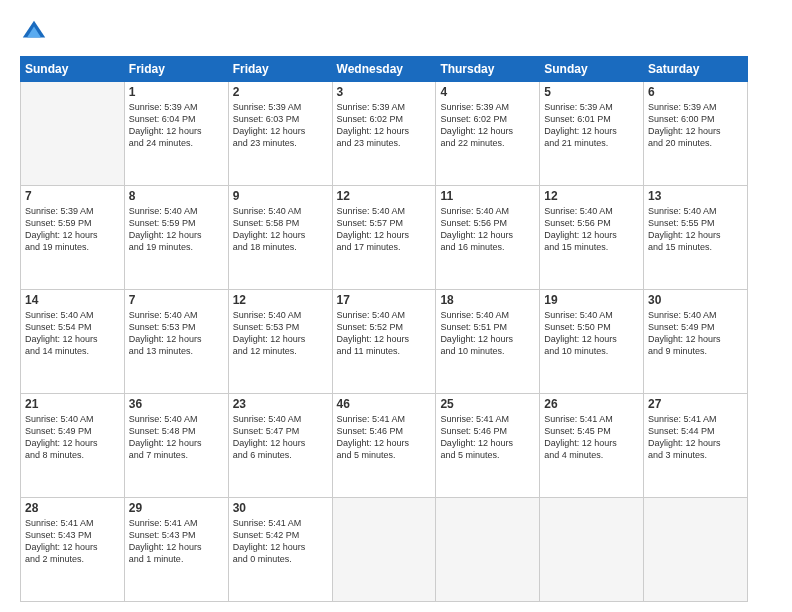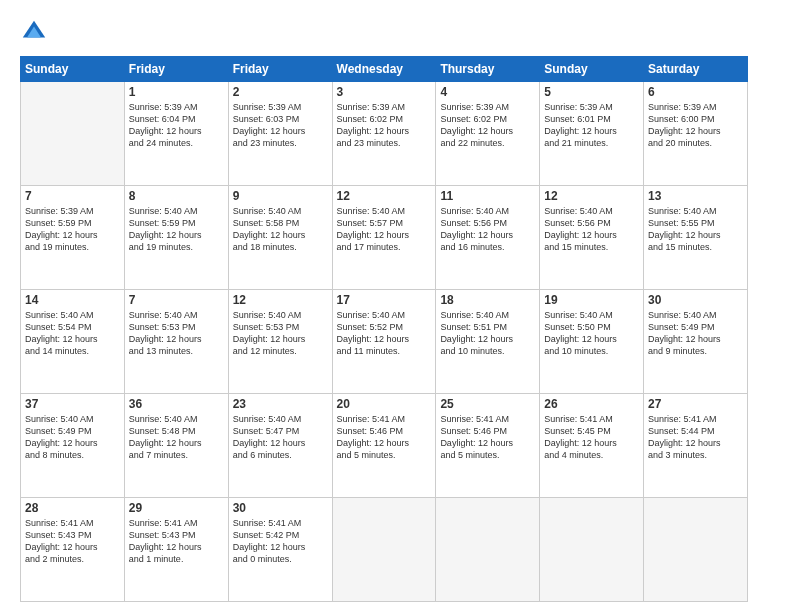--- a/index.html
+++ b/index.html
@@ -278,42 +278,42 @@
           <td>
             <span class="day-num">30</span>
             <div class="cell-info" style="white-space: pre-line;">Sunrise: 5:40 AM
 Sunset: 5:49 PM
 Daylight: 12 hours
 and 9 minutes.</div>
           </td>
         </tr>
         <tr>
           <td>
-            <span class="day-num">37</span>
+            <span class="day-num">21</span>
             <div class="cell-info" style="white-space: pre-line;">Sunrise: 5:40 AM
 Sunset: 5:49 PM
 Daylight: 12 hours
 and 8 minutes.</div>
           </td>
           <td>
             <span class="day-num">36</span>
             <div class="cell-info" style="white-space: pre-line;">Sunrise: 5:40 AM
 Sunset: 5:48 PM
 Daylight: 12 hours
 and 7 minutes.</div>
           </td>
           <td>
             <span class="day-num">23</span>
             <div class="cell-info" style="white-space: pre-line;">Sunrise: 5:40 AM
 Sunset: 5:47 PM
 Daylight: 12 hours
 and 6 minutes.</div>
           </td>
           <td>
-            <span class="day-num">20</span>
+            <span class="day-num">46</span>
             <div class="cell-info" style="white-space: pre-line;">Sunrise: 5:41 AM
 Sunset: 5:46 PM
 Daylight: 12 hours
 and 5 minutes.</div>
           </td>
           <td>
             <span class="day-num">25</span>
             <div class="cell-info" style="white-space: pre-line;">Sunrise: 5:41 AM
 Sunset: 5:46 PM
 Daylight: 12 hours

